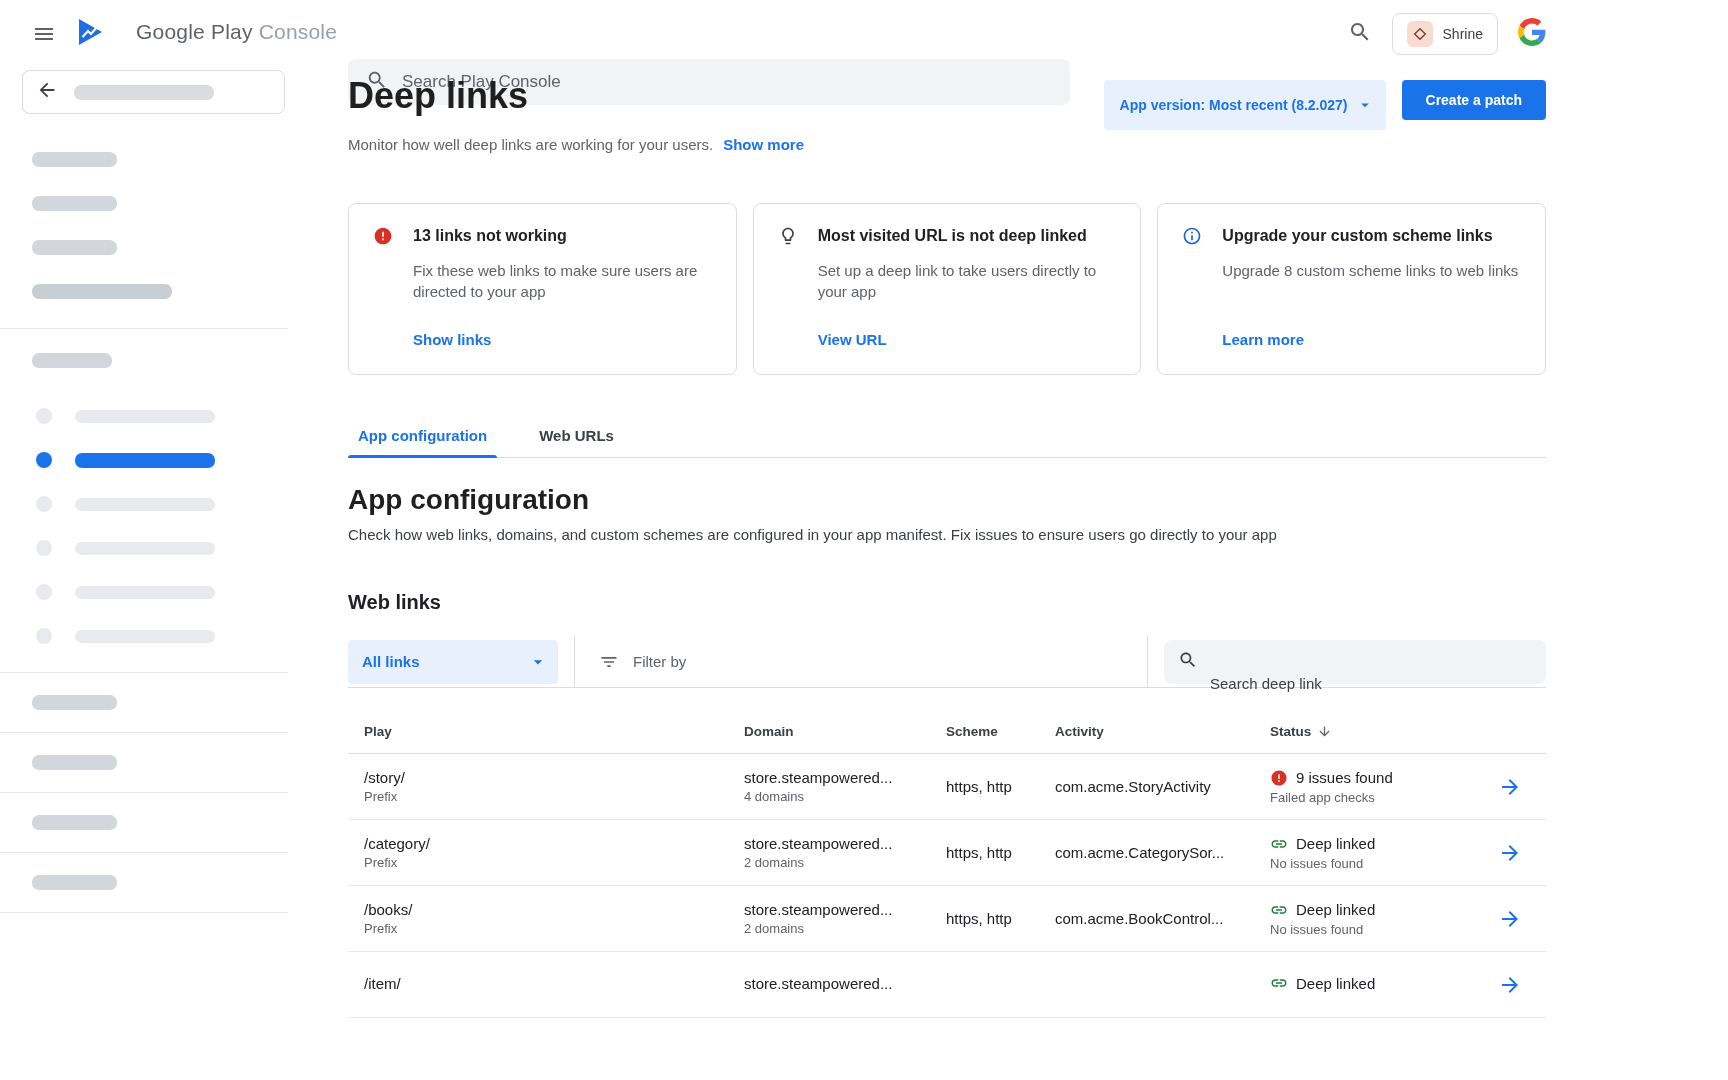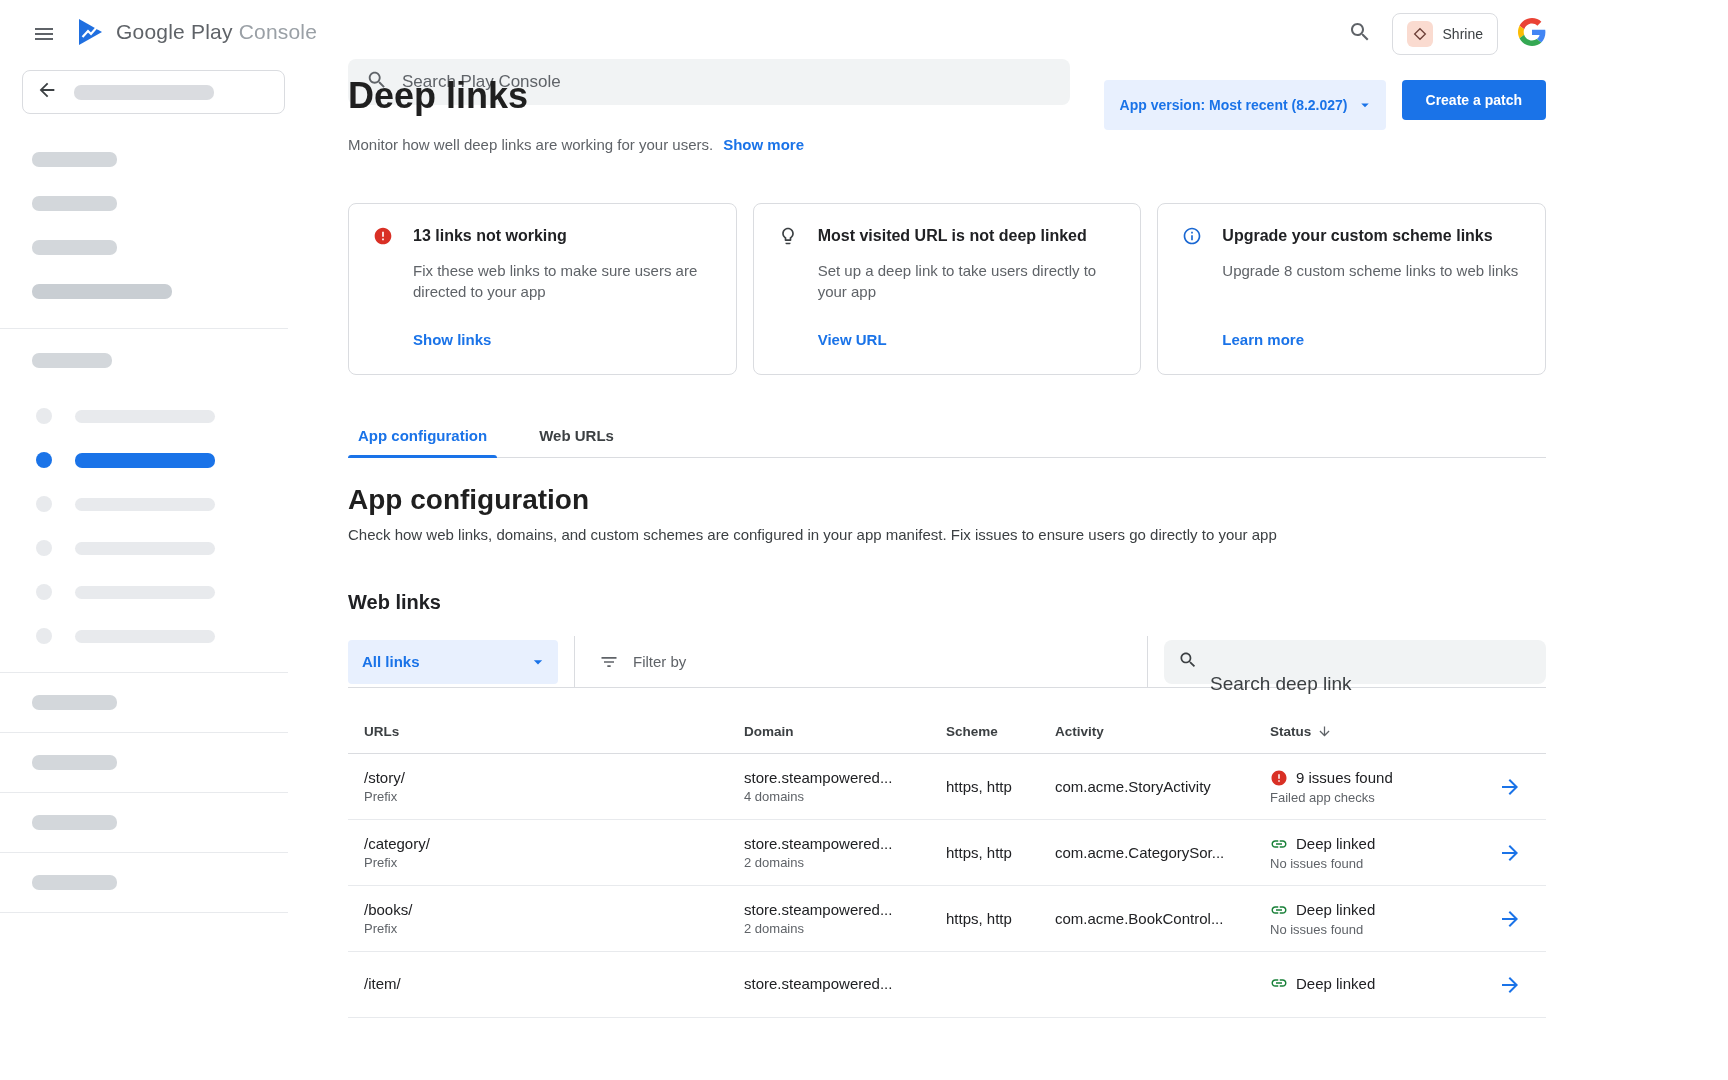--- a/index.html
+++ b/index.html
@@ -4,21 +4,21 @@
 <style>
   * { box-sizing: border-box; margin: 0; padding: 0; }
   html,body { width:1728px; height:1080px; overflow:hidden; background:#fff;
     font-family:"Liberation Sans", sans-serif; color:#202124; }
 
   
   .topbar { position:relative; height:68px; background:#fff; }
   .tb-menu { position:absolute; left:32px; top:22px; width:24px; height:24px; cursor:pointer; }
   .tb-logo { position:absolute; left:74px; top:16px; display:flex; align-items:center; gap:10px; }
   .tb-logo-text { font-size:21px; letter-spacing:.2px; }
-  .tb-logo-text .g1 { color:#5f6368; font-weight:500; }
+  .tb-logo-text .g1 { color:#5f6368; font-weight:500;margin-left:20px; }
   .tb-logo-text .g2 { color:#9aa0a6; font-weight:400; }
   .tb-search { position:absolute; left:348px; top:11px; width:722px; height:46px;
     background:#f1f3f4; border-radius:8px; display:flex; align-items:center; gap:14px; padding:0 18px;margin-top:48px; }
   .tb-search input { flex:1; border:none; outline:none; background:transparent; font-size:17px;
     font-family:"Liberation Sans", sans-serif; color:#202124; }
   .tb-search input::placeholder { color:#5f6368; }
   .tb-right { position:absolute; right:182px; top:0; height:68px; display:flex; align-items:center; gap:20px; }
   .acct-chip { display:flex; align-items:center; gap:10px; height:42px; padding:0 14px;
     border:1px solid #dadce0; border-radius:8px; background:#fff; cursor:pointer;text-align:center; }
   .acct-chip .shrine-ic { width:26px; height:26px; border-radius:6px; background:#fadbd0;
@@ -75,21 +75,21 @@
 
   .toolbar { margin-top:22px; height:52px; display:flex; align-items:center; border-bottom:1px solid #dadce0; }
   .sel-box { width:210px; height:44px; background:#e8f0fe; border-radius:4px; display:flex; align-items:center;
     justify-content:space-between; padding:0 10px 0 14px; color:#1a73e8; font-size:15px; font-weight:600; cursor:pointer; }
   .vdiv { width:1px; align-self:stretch; background:#dadce0; }
   .filter-by { display:flex; align-items:center; gap:14px; margin-left:24px; color:#5f6368; font-size:15px; cursor:pointer; }
   .toolbar .vdiv.left { margin-left:16px; }
   .spacer { flex:1; }
   .dl-search { width:382px; height:44px; margin-left:16px; background:#f1f3f4; border-radius:8px;
     display:flex; align-items:center; gap:12px; padding:0 14px; }
-  .dl-search input { flex:1; border:none; outline:none; background:transparent; font-size:19px;
+  .dl-search input { flex:1; border:none; outline:none; background:transparent; font-size:15px;
     font-family:"Liberation Sans",sans-serif; color:#14532d;margin-top:44px; }
   .dl-search input::placeholder { color:#3c4043; }
 
   .tgrid { display:grid; grid-template-columns:396px 202px 109px 215px 1fr 48px; align-items:center; }
   .thead { height:66px; align-items:end; padding-bottom:14px; border-bottom:1px solid #dadce0;
     font-size:13.5px; font-weight:600; color:#3c4043; }
   .thead .c1 { padding-left:16px; }
   .th-status { display:flex; align-items:center; gap:6px; cursor:pointer; }
   .trow { height:66px; border-bottom:1px solid #e8eaed; cursor:pointer; }
   .trow .c1 { padding-left:16px; }
@@ -296,21 +296,21 @@
       <span>
         <svg viewBox="0 0 24 24" width="20" height="20">
             <path fill="#3c4043" d="M15.5 14h-.79l-.28-.27C15.41 12.59 16 11.11 16 9.5 16 5.91 13.09 3 9.5 3S3 5.91 3 9.5 5.91 16 9.5 16c1.61 0 3.09-.59 4.23-1.57l.27.28v.79l5 4.99L20.49 19l-4.99-5zm-6 0C7.01 14 5 11.99 5 9.5S7.01 5 9.5 5 14 7.01 14 9.5 11.99 14 9.5 14z"></path>
           </svg>
       </span>
       <input type="text" placeholder="Search deep link" style="">
     </div>
   </div>
 
   <div class="tgrid thead">
-    <div class="c1">URLs</div>
+    <div class="c1">Play</div>
     <div>Domain</div>
     <div>Scheme</div>
     <div>Activity</div>
     <div class="th-status">
       <span>Status</span>
       <svg viewBox="0 0 24 24" width="15" height="15">
           <path fill="#5f6368" d="M20 12l-1.41-1.41L13 16.17V4h-2v12.17l-5.58-5.59L4 12l8 8z"></path>
         </svg>
     </div>
     <div></div>

